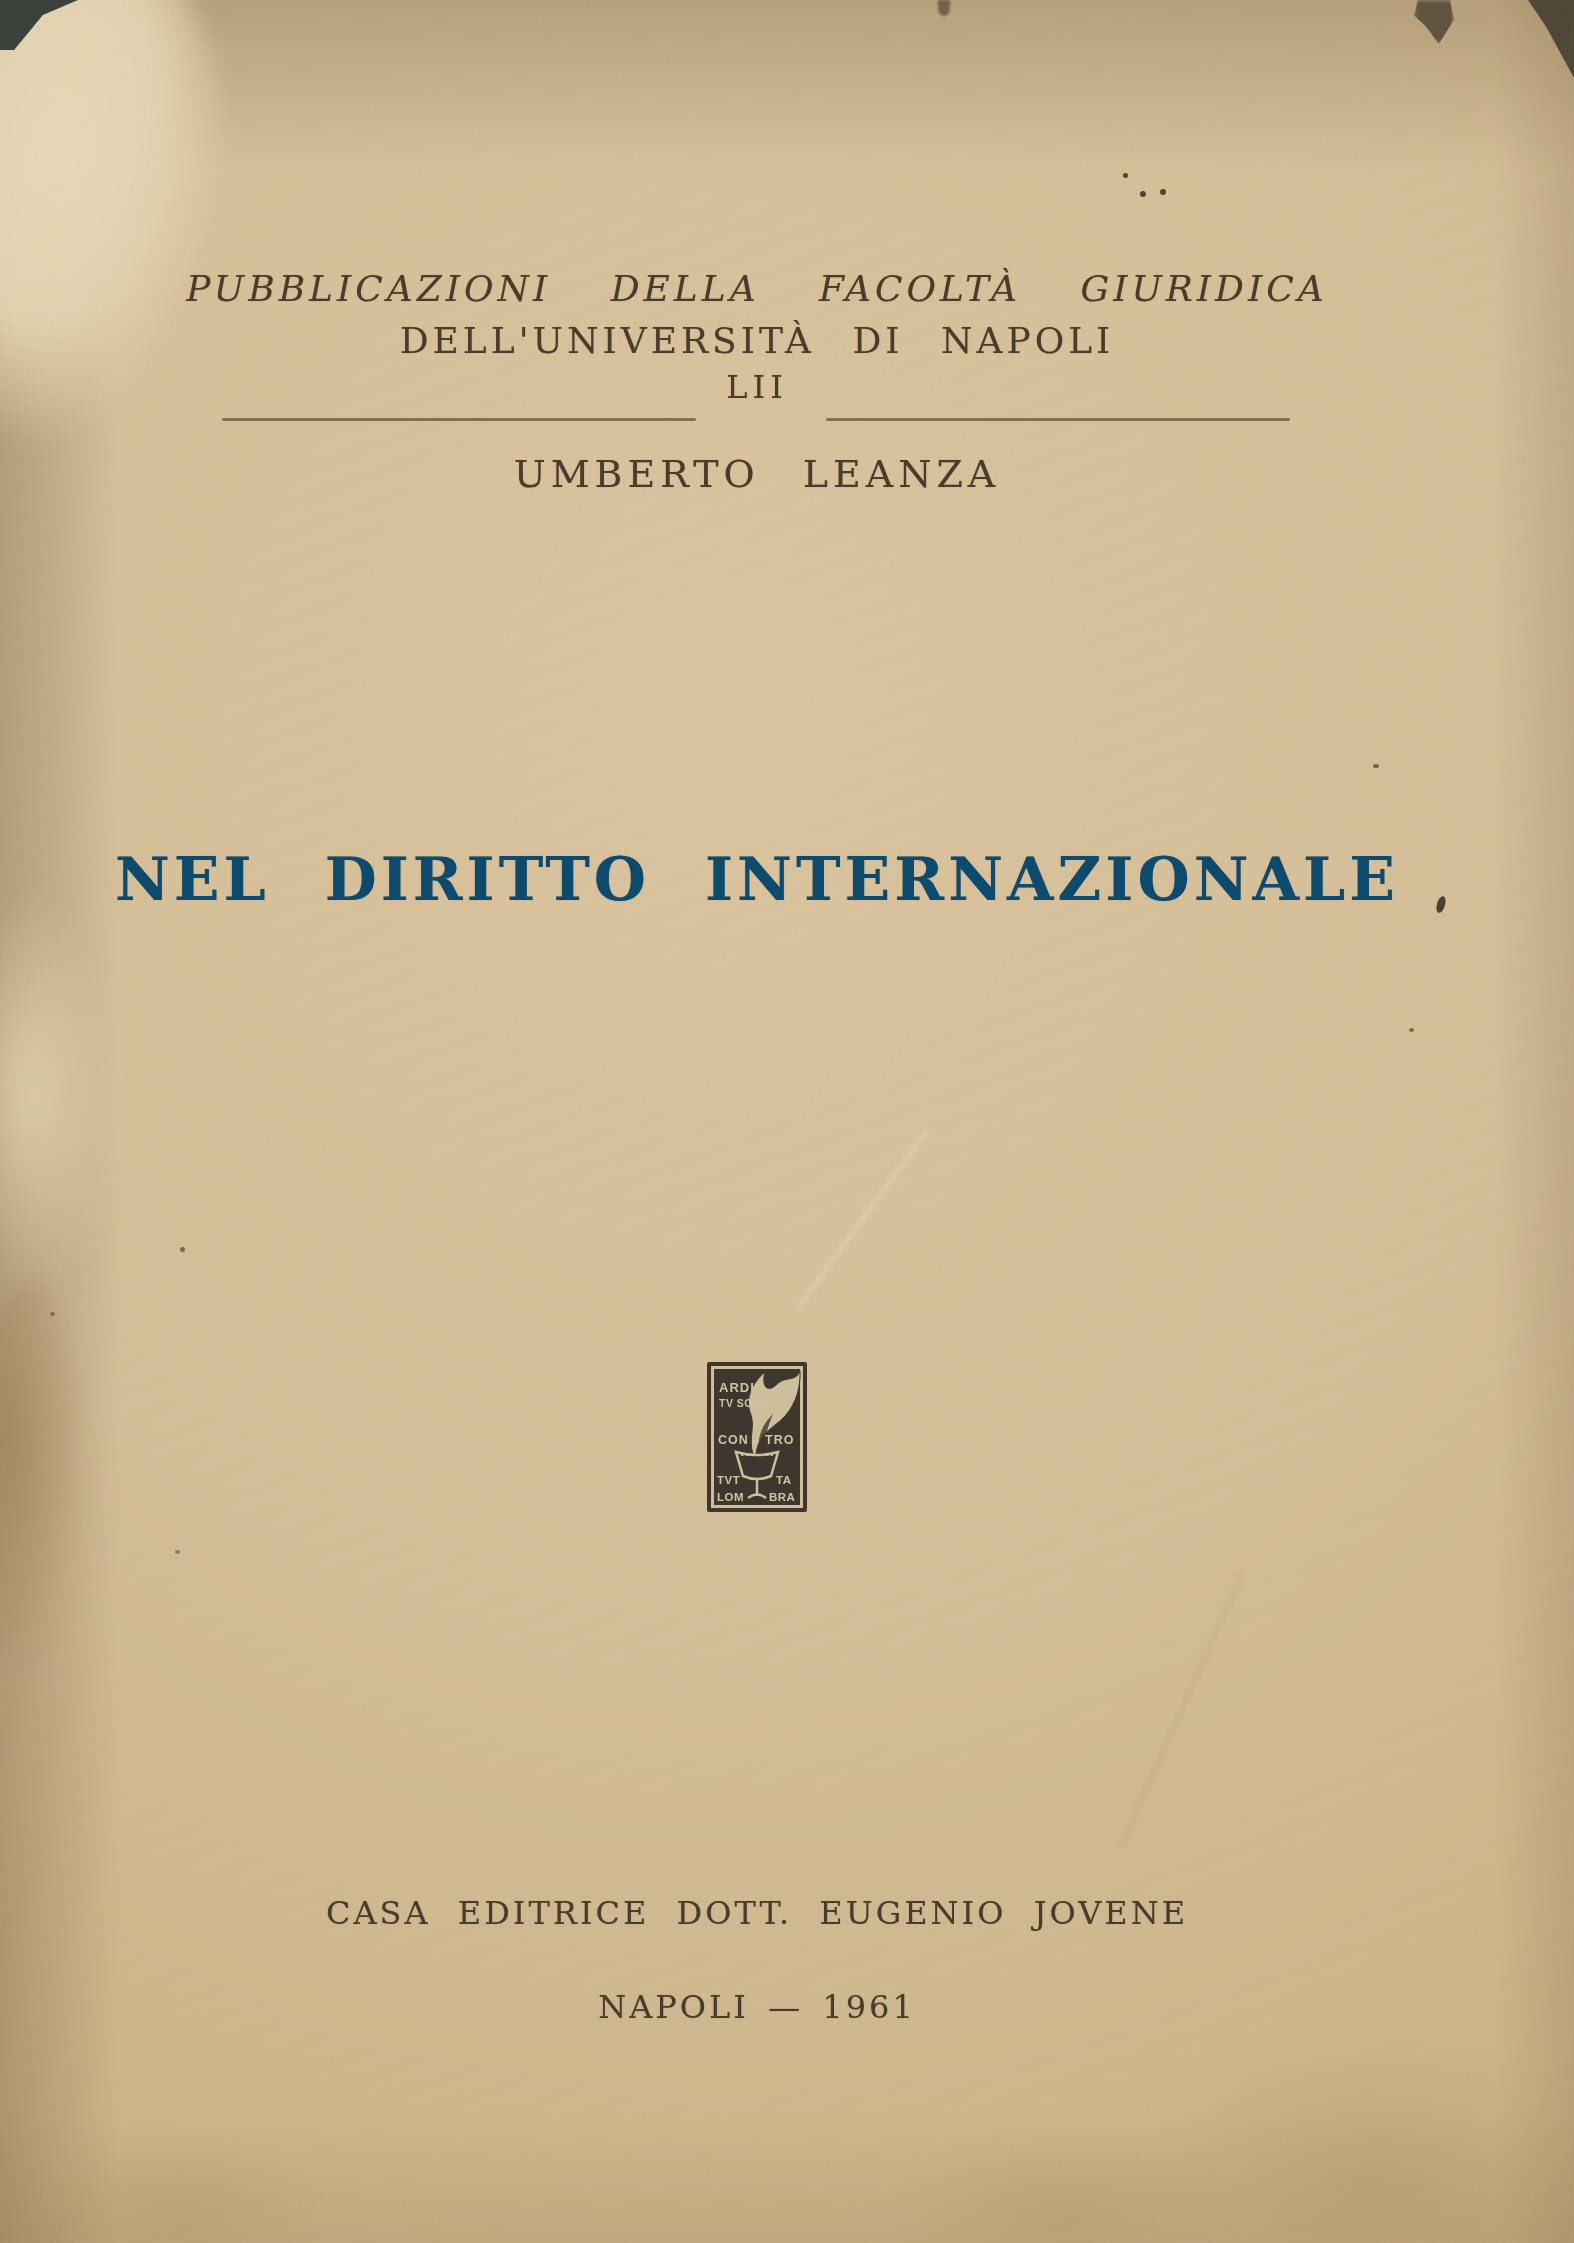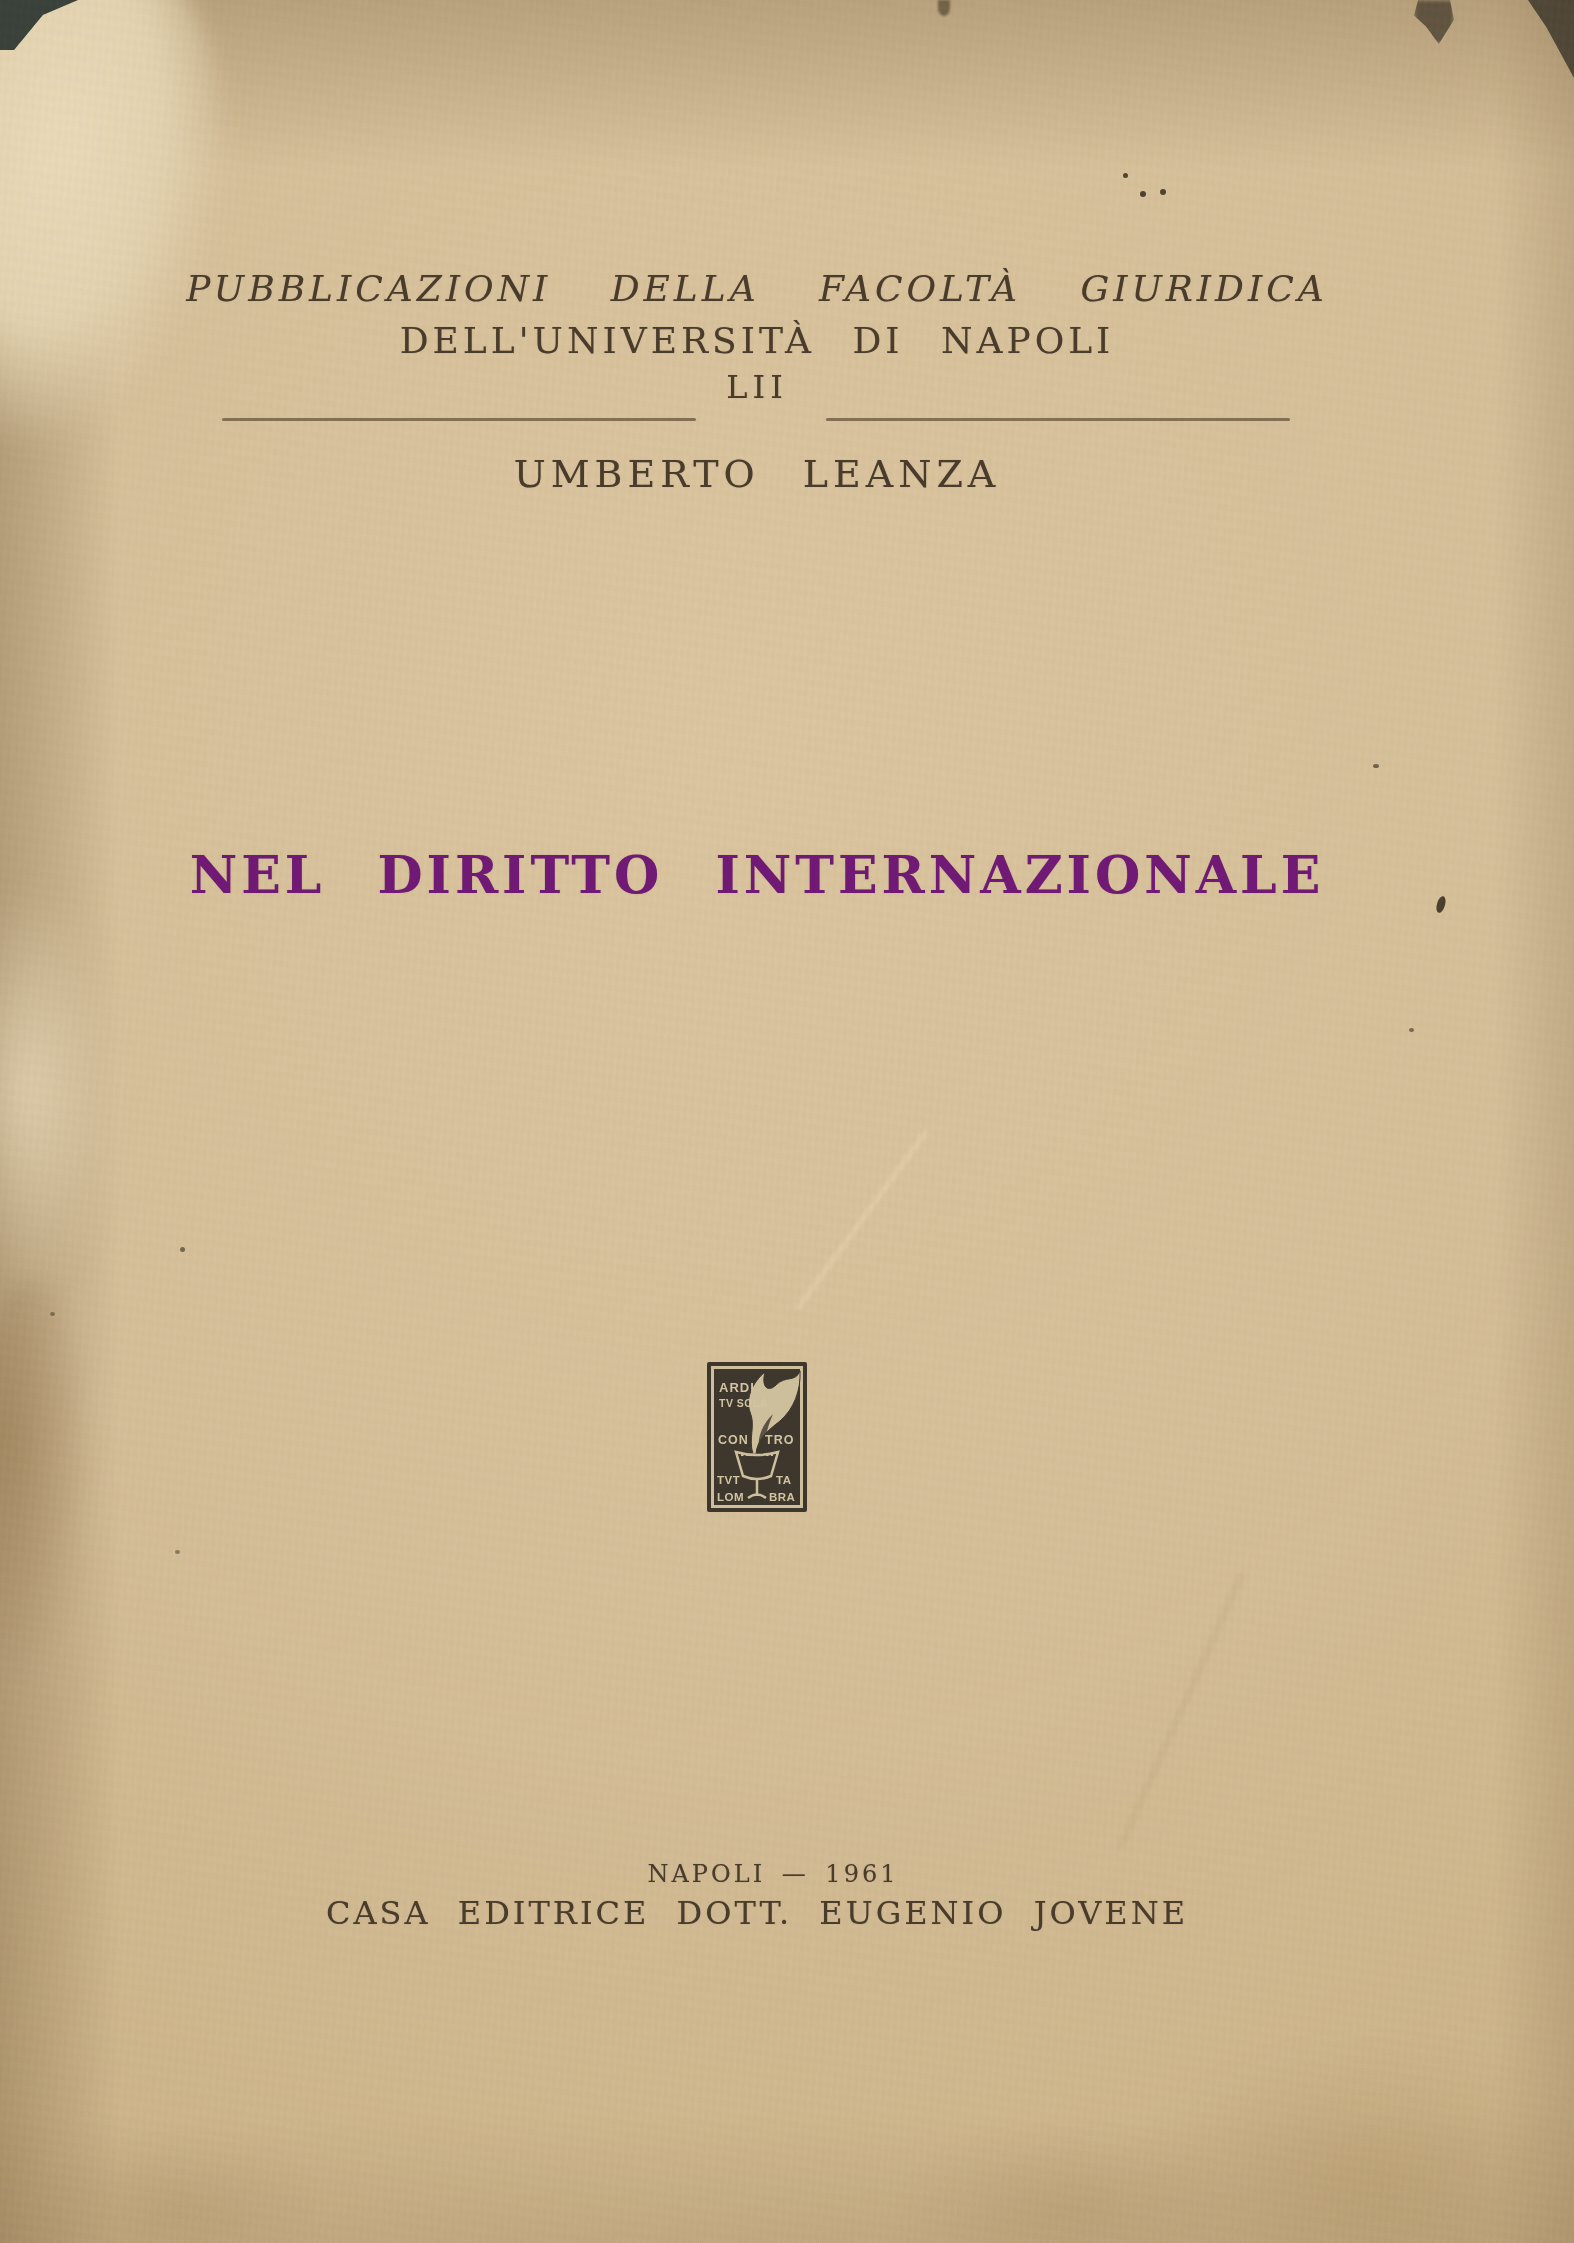--- a/index.html
+++ b/index.html
@@ -69,23 +69,23 @@
     white-space:nowrap;
   }
   .series1{top:268px;font-size:36px;letter-spacing:4px;word-spacing:44px;font-style:italic;}
   .series2{top:320px;font-size:36px;letter-spacing:4px;word-spacing:22px;}
   .volume {top:368px;font-size:32px;letter-spacing:5px;}
   .rule{position:absolute;top:418px;height:3px;background:#6d5b42;opacity:.8;border-radius:2px;}
   .rule-left{left:222px;width:474px;}
   .rule-right{left:826px;width:464px;}
   .author {top:452px;font-size:38px;letter-spacing:5px;word-spacing:26px;}
   .title1 {top:768px;font-size:52px;font-weight:bold;letter-spacing:4px;word-spacing:30px;color:#3e342a;}
-  .title2 {top:844px;font-size:52px;font-weight:bold;letter-spacing:4px;word-spacing:30px;color:#701a75;}
+  .title2 {top:844px;font-size:60px;font-weight:bold;letter-spacing:4px;word-spacing:30px;color:#0c4a6e;}
   .publisher{top:1894px;font-size:32px;letter-spacing:3px;word-spacing:14px;}
-  .placeyear{top:1860px;font-size:24px;letter-spacing:3px;word-spacing:6px;padding-left:16px;}
+  .placeyear{top:1988px;font-size:32px;letter-spacing:3px;word-spacing:6px;}
   
   .emblem{position:absolute;left:707px;top:1343px;width:100px;height:188px;}
   .emblem svg{display:block;width:100%;height:100%;}
   .emblem text{font-family:"Liberation Sans","DejaVu Sans",sans-serif;font-weight:bold;fill:#d2c3a1;}
 </style>
 </head>
 <body>
 
 <div class="paper">
 

